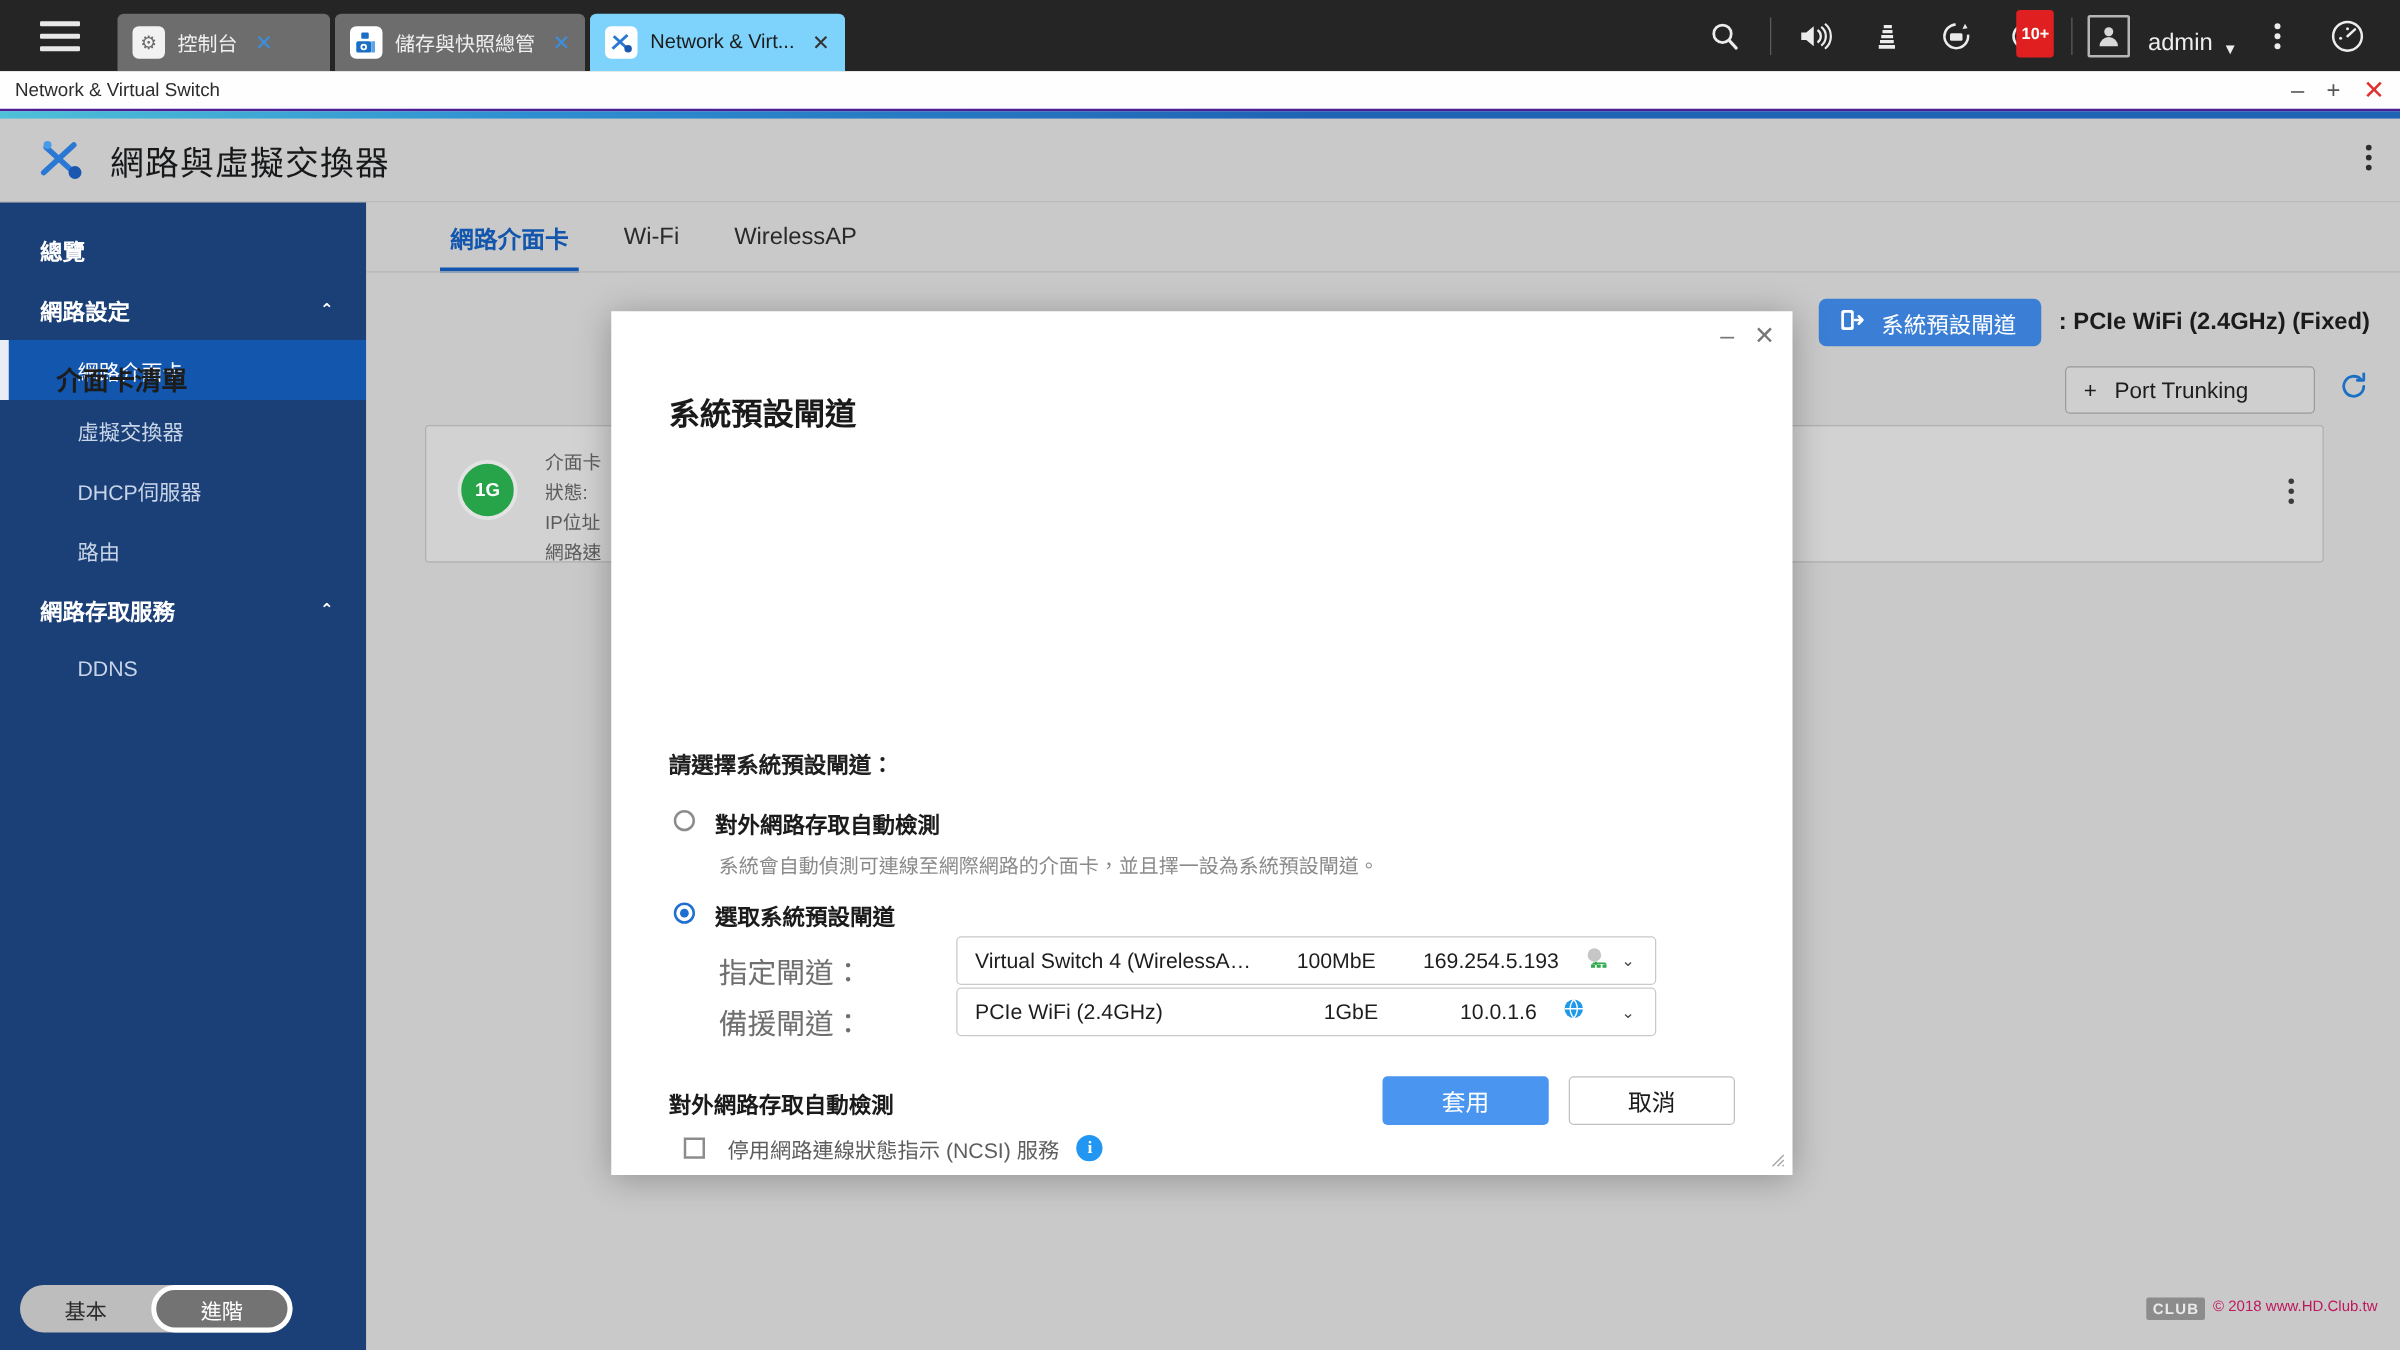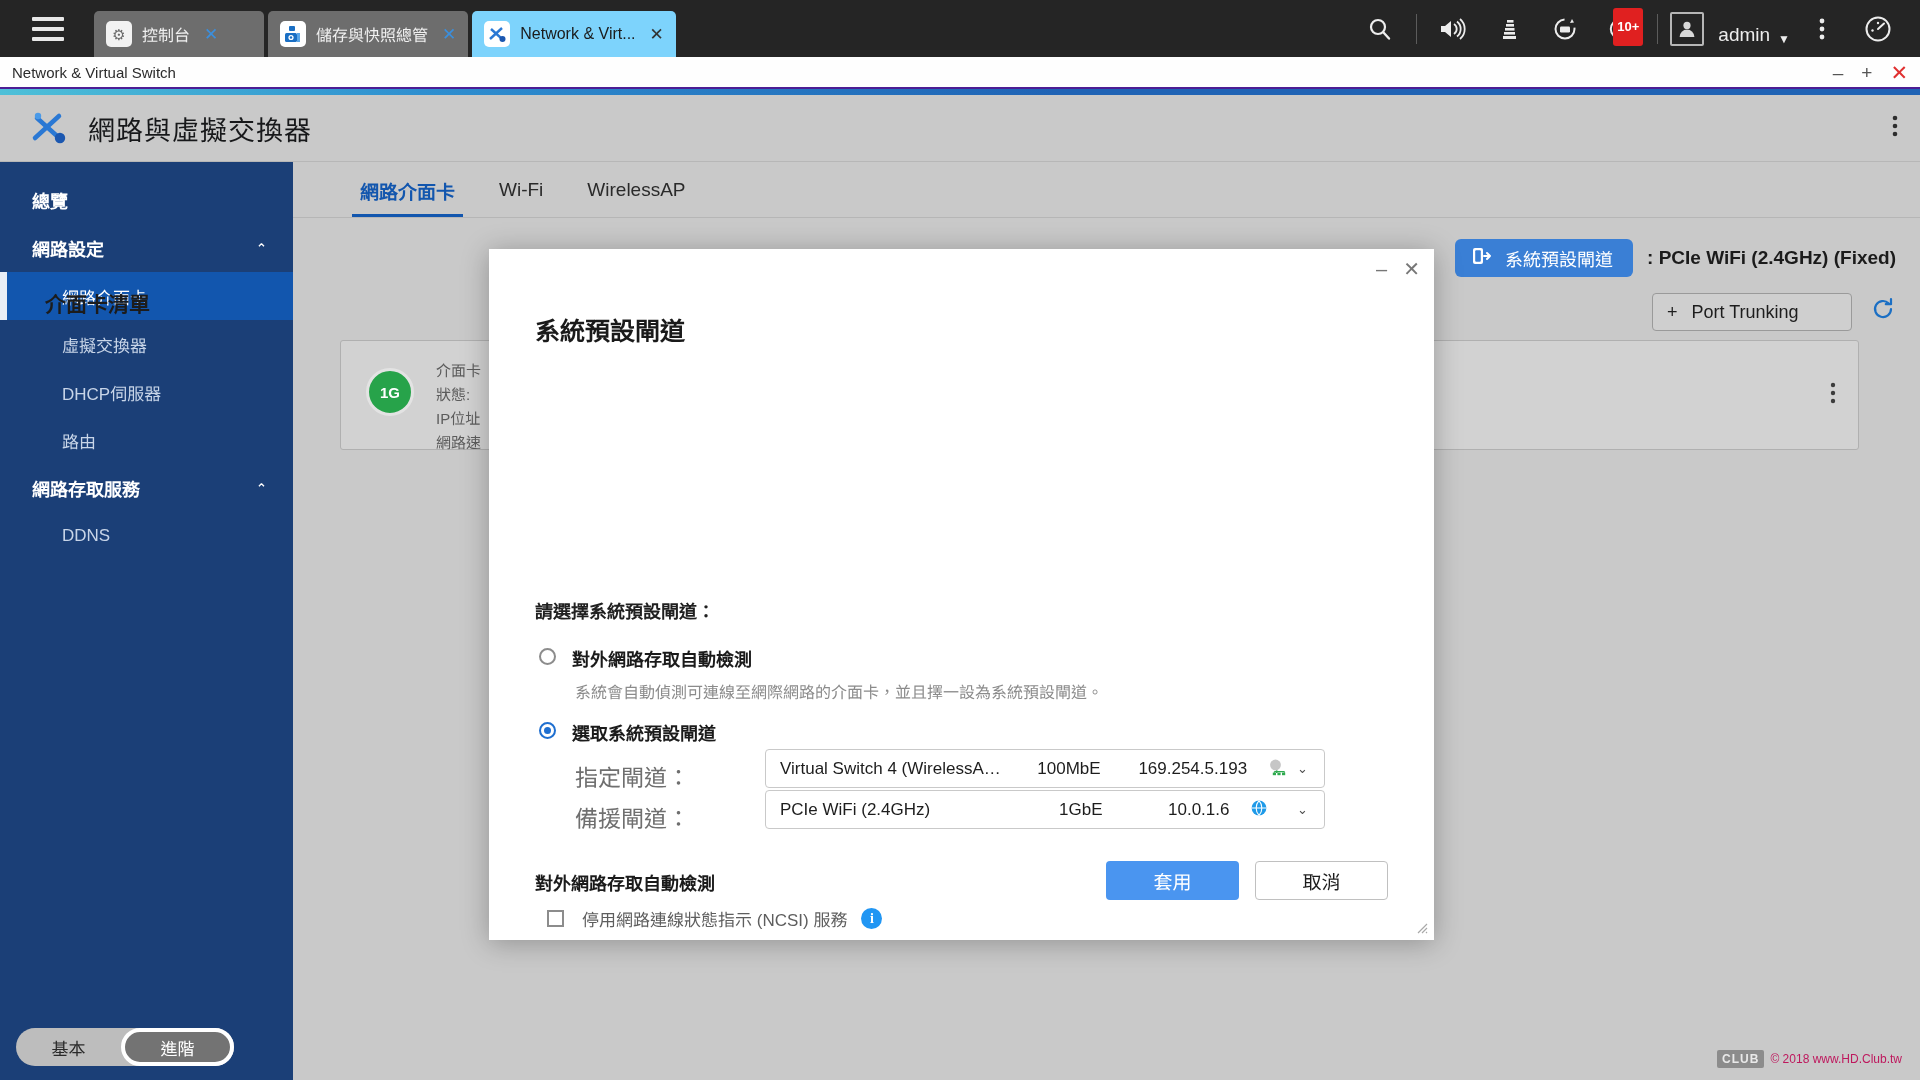--- a/index.html
+++ b/index.html
@@ -219,21 +219,21 @@
   #dlg-buttons { position:absolute; right: 46px; bottom: 40px; display:flex; gap: 16px; }
   .btn {
     width: 133px; height: 39px; border-radius: 4px; font-size: 19px;
     display:flex; align-items:center; justify-content:center; cursor:pointer;
   }
   .btn.primary { background:#4a95f0; color:#fff; }
   .btn.secondary { background:#fff; color:#1c1c1c; border:1px solid #c0c0c0; }
   #dlg-resize { position:absolute; right: 6px; bottom: 6px; width:14px; height:14px; cursor:nwse-resize; }
 
   
-  #watermark { position:absolute; right: 18px; bottom: 12px; display:flex; align-items:center; gap:6px; }
+  #watermark { position:absolute; right: 18px; bottom: 24px; display:flex; align-items:flex-start; gap:6px; }
   #wm-logo {
     background:#8c8c8c; color:#e9e9e9; font-size: 12px; font-weight:bold;
     padding: 2px 5px; border-radius: 2px; letter-spacing:1px;
   }
   #wm-text { font-size: 12px; color:#be185d; }
 </style>
 </head>
 <body>
 
 <div id="taskbar">

